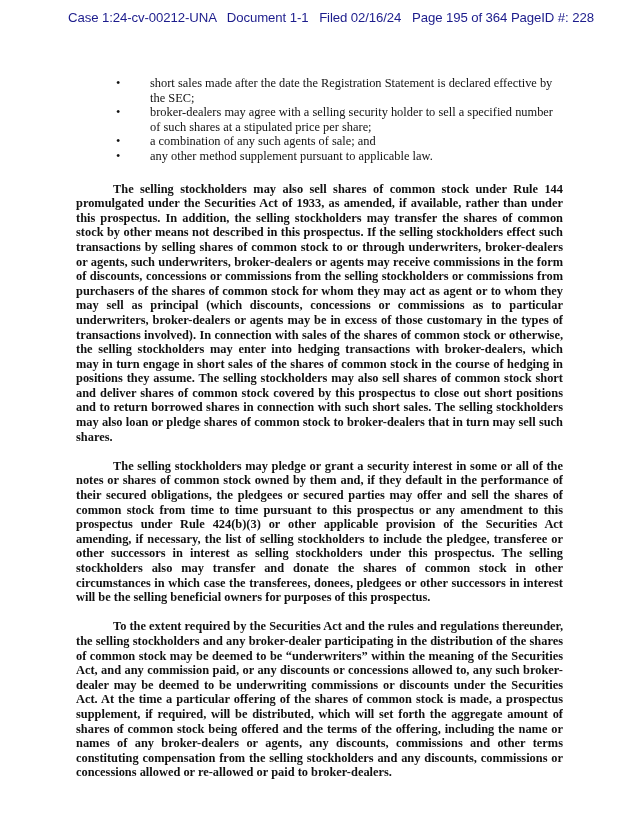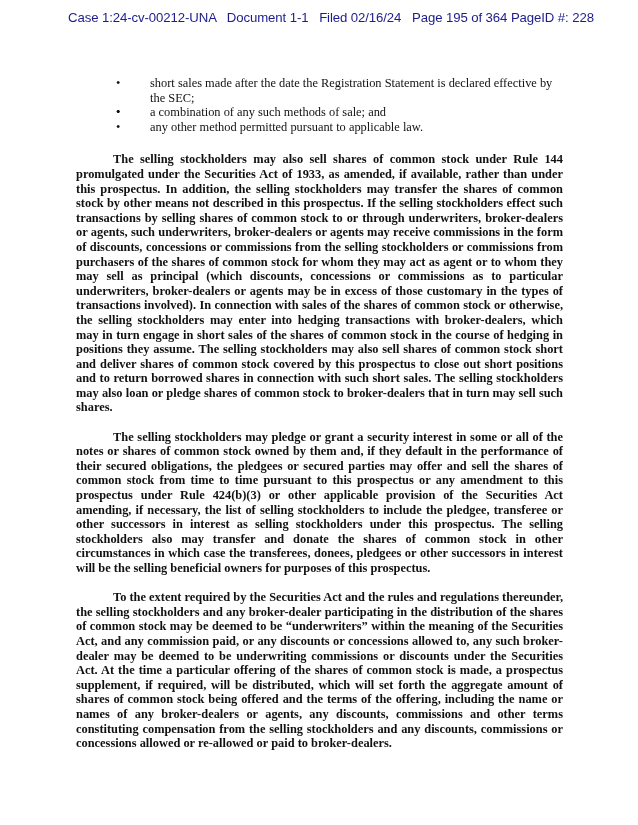--- a/index.html
+++ b/index.html
@@ -62,27 +62,28 @@
 <div class="header">Case 1:24-cv-00212-UNA   Document 1-1   Filed 02/16/24   Page 195 of 364 PageID #: 228</div>
 
 <div class="content">
   <ul class="bullets">
     <li>
       <span class="bullet">•</span>
       <span>short sales made after the date the Registration Statement is declared effective by the SEC;</span>
     </li>
     <li>
       <span class="bullet">•</span>
+      <span>broker-dealers may agree with a selling security holder to sell a specified number of such shares at a stipulated price per share;</span>
     </li>
     <li>
       <span class="bullet">•</span>
-      <span>a combination of any such methods of sale; and</span>
+      <span>a combination of any such agents of sale; and</span>
     </li>
     <li>
       <span class="bullet">•</span>
-      <span>any other method permitted pursuant to applicable law.</span>
+      <span>any other method supplement pursuant to applicable law.</span>
     </li>
   </ul>
 
   <p class="para">The selling stockholders may also sell shares of common stock under Rule 144 promulgated under the Securities Act of 1933, as amended, if available, rather than under this prospectus.  In addition, the selling stockholders may transfer the shares of common stock by other means not described in this prospectus.  If the selling stockholders effect such transactions by selling shares of common stock to or through underwriters, broker-dealers or agents, such underwriters, broker-dealers or agents may receive commissions in the form of discounts, concessions or commissions from the selling stockholders or commissions from purchasers of the shares of common stock for whom they may act as agent or to whom they may sell as principal (which discounts, concessions or commissions as to particular underwriters, broker-dealers or agents may be in excess of those customary in the types of transactions involved).  In connection with sales of the shares of common stock or otherwise, the selling stockholders may enter into hedging transactions with broker-dealers, which may in turn engage in short sales of the shares of common stock in the course of hedging in positions they assume.  The selling stockholders may also sell shares of common stock short and deliver shares of common stock covered by this prospectus to close out short positions and to return borrowed shares in connection with such short sales.  The selling stockholders may also loan or pledge shares of common stock to broker-dealers that in turn may sell such shares.</p>
   <p class="para">The selling stockholders may pledge or grant a security interest in some or all of the notes or shares of common stock owned by them and, if they default in the performance of their secured obligations, the pledgees or secured parties may offer and sell the shares of common stock from time to time pursuant to this prospectus or any amendment to this prospectus under Rule 424(b)(3) or other applicable provision of the Securities Act amending, if necessary, the list of selling stockholders to include the pledgee, transferee or other successors in interest as selling stockholders under this prospectus.  The selling stockholders also may transfer and donate the shares of common stock in other circumstances in which case the transferees, donees, pledgees or other successors in interest will be the selling beneficial owners for purposes of this prospectus.</p>
   <p class="para">To the extent required by the Securities Act and the rules and regulations thereunder, the selling stockholders and any broker-dealer participating in the distribution of the shares of common stock may be deemed to be “underwriters” within the meaning of the Securities Act, and any commission paid, or any discounts or concessions allowed to, any such broker-dealer may be deemed to be underwriting commissions or discounts under the Securities Act.  At the time a particular offering of the shares of common stock is made, a prospectus supplement, if required, will be distributed, which will set forth the aggregate amount of shares of common stock being offered and the terms of the offering, including the name or names of any broker-dealers or agents, any discounts, commissions and other terms constituting compensation from the selling stockholders and any discounts, commissions or concessions allowed or re-allowed or paid to broker-dealers.</p>
 </div>
 
 </body></html>

